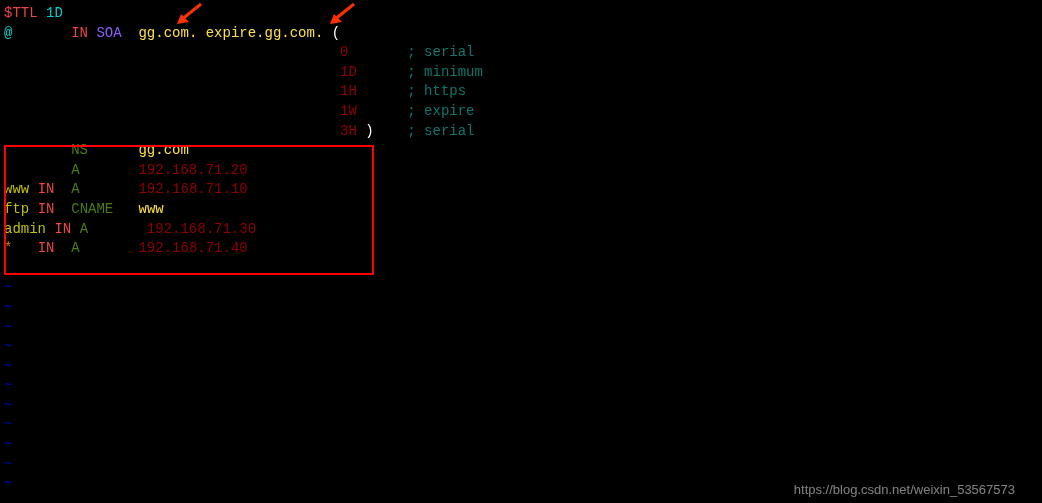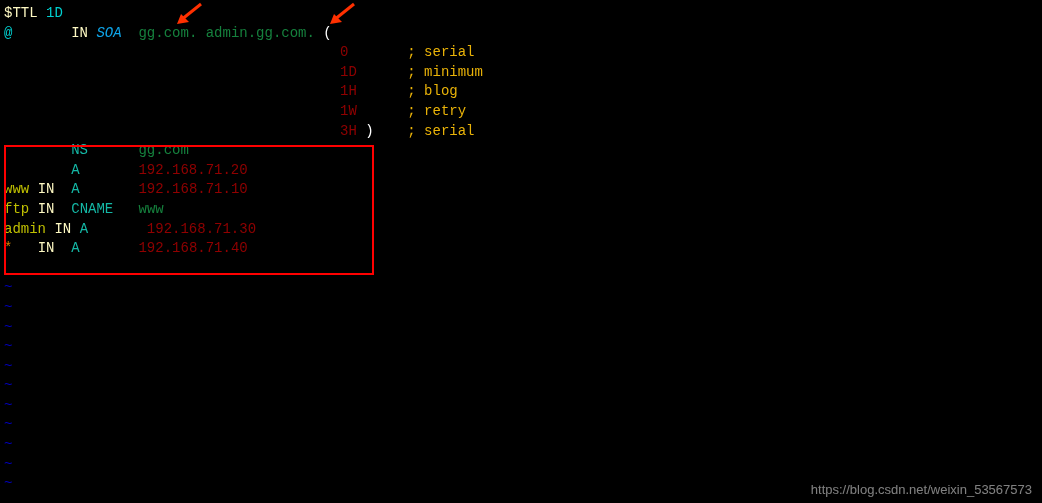--- a/index.html
+++ b/index.html
@@ -16,27 +16,27 @@
       position: relative;
       width: 1042px;
       height: 503px;
       overflow: hidden;
     }
     .line {
       white-space: pre;
       line-height: 1.4;
       height: 19.6px;
     }
-    .magenta { color: #fef9c3; }
+    .magenta { color: #ef4444; }
     .cyan { color: #00d0d0; }
-    .darkgreen { color: #0ea5e9; font-style: italic; }
-    .green { color: #14b8a6; margin-top: 36px; }
-    .teal { color: #15803d; }
+    .darkgreen { color: #8b5cf6; }
+    .green { color: #4d7c0f; margin-top: 36px; }
+    .teal { color: #fde047; }
     .darkred { color: #900000; }
-    .gray { color: #eab308; margin-top: 16px; }
+    .gray { color: #0f766e; margin-top: 16px; }
     .white { color: #ffffff; }
     .yellow { color: #c0c000; }
     .orange { color: #d08000; }
     .tilde { color: #0000c0; }
     .arrow {
       position: absolute;
       pointer-events: none;
     }
     .arrow svg {
       display: block;
@@ -45,21 +45,21 @@
       position: absolute;
       border: 2px solid #ff0000;
       left: 4px;
       top: 145px;
       width: 370px;
       height: 130px;
       pointer-events: none;
     }
     .watermark {
       position: absolute;
-      right: 10px;
+      right: 27px;
       bottom: 6px;
       color: rgba(255,255,255,0.5);
       font-family: Arial, sans-serif;
       font-size: 13px;
     }
   </style>
 </head>
 <body>
 
 <div class="arrow" style="left:175px; top:2px;">
@@ -73,29 +73,29 @@
   <svg width="30" height="24" viewBox="0 0 30 24">
     <path d="M 26 2 L 6 18" stroke="#ff3000" stroke-width="3" fill="none"></path>
     <path d="M 2 22 L 6 12 L 14 20 Z" fill="#ff3000"></path>
   </svg>
 </div>
 
 <div class="red-box"></div>
 
 <div class="line"><span class="magenta">$TTL</span> <span class="cyan">1D</span></div>
 
-<div class="line"><span class="cyan">@</span>       <span class="magenta">IN</span> <span class="darkgreen">SOA</span>  <span class="teal">gg.com.</span> <span class="teal">admin.gg.com.</span> <span class="white">(</span></div>
+<div class="line"><span class="cyan">@</span>       <span class="magenta">IN</span> <span class="darkgreen">SOA</span>  <span class="teal">gg.com.</span> <span class="teal">expire.gg.com.</span> <span class="white">(</span></div>
 
 <div class="line">                                        <span class="darkred">0</span>       <span class="gray">; serial</span></div>
 
 <div class="line">                                        <span class="darkred">1D</span>      <span class="gray">; minimum</span></div>
 
-<div class="line">                                        <span class="darkred">1H</span>      <span class="gray">; blog</span></div>
+<div class="line">                                        <span class="darkred">1H</span>      <span class="gray">; https</span></div>
 
-<div class="line">                                        <span class="darkred">1W</span>      <span class="gray">; retry</span></div>
+<div class="line">                                        <span class="darkred">1W</span>      <span class="gray">; expire</span></div>
 
 <div class="line">                                        <span class="darkred">3H</span> <span class="white">)</span>    <span class="gray">; serial</span></div>
 
 <div class="line">        <span class="green">NS</span>      <span class="teal">gg.com</span></div>
 
 <div class="line">        <span class="green">A</span>       <span class="darkred">192.168.71.20</span></div>
 
 <div class="line"><span class="yellow">www</span> <span class="magenta">IN</span>  <span class="green">A</span>       <span class="darkred">192.168.71.10</span></div>
 
 <div class="line"><span class="yellow">ftp</span> <span class="magenta">IN</span>  <span class="green">CNAME</span>   <span class="teal">www</span></div>

